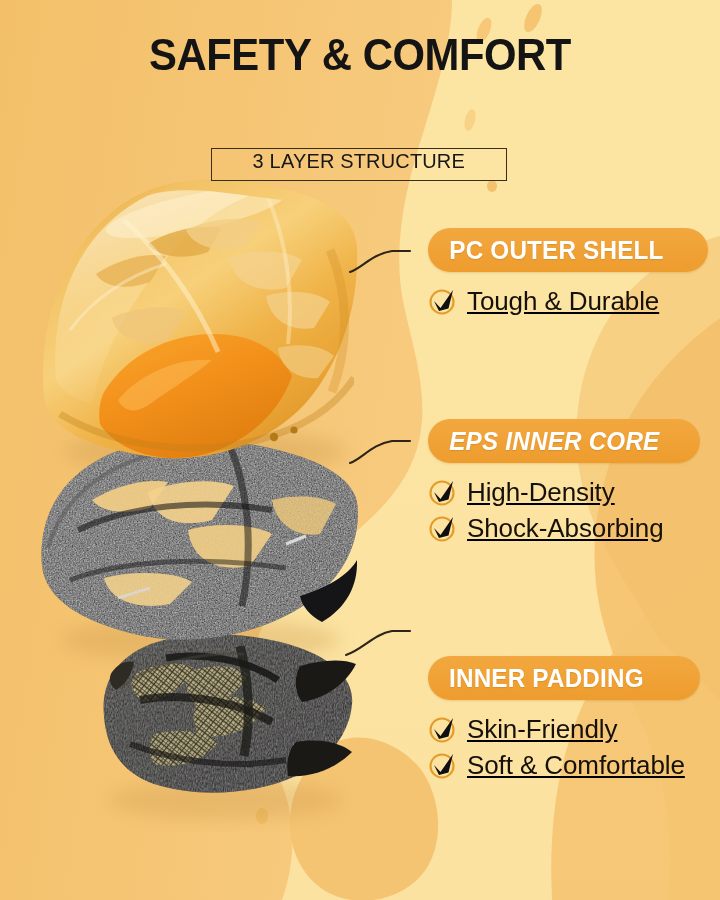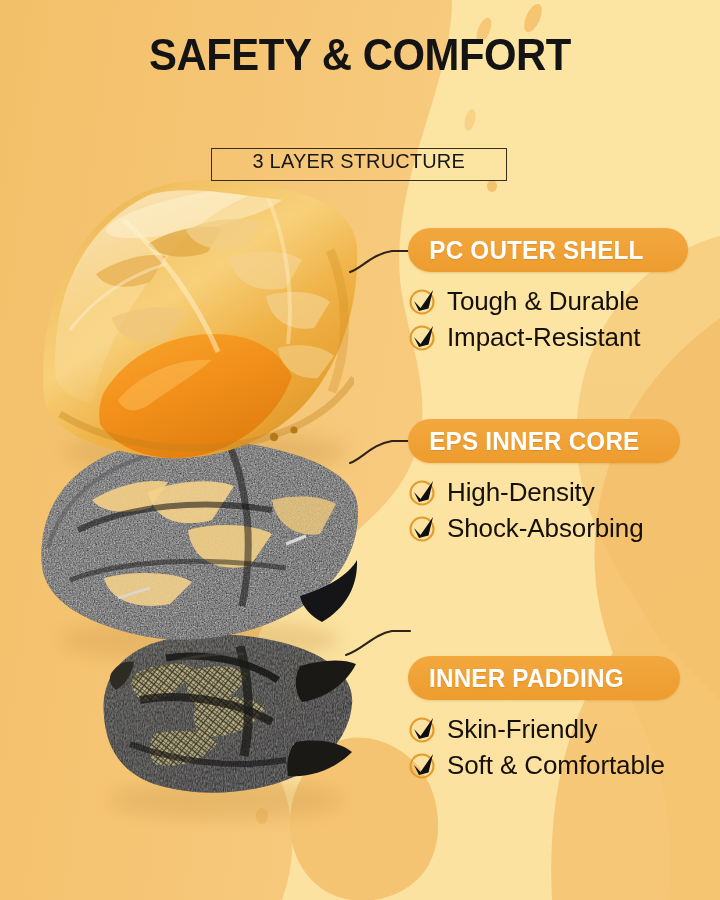--- a/index.html
+++ b/index.html
@@ -28,37 +28,37 @@
     box-sizing:border-box;
     margin-top:48px;
   }
   .subtitle-text{
     font-size:21px;color:#171717;letter-spacing:0.2px;
     transform:scaleX(0.95);
     font-family:"Liberation Sans", sans-serif;
   }
 
   
-  .section{position:absolute;left:408px;}
+  .section{position:absolute;left:428px;}
   .pill{
     position:relative;
     height:44px;border-radius:22px;
     background:linear-gradient(180deg,#F2A83F 0%,#EE9C2E 100%);
     display:flex;align-items:center;
     box-sizing:border-box;
     padding:0 18px;
     box-shadow:0 1px 2px rgba(150,90,10,0.18);
   }
   .pill-label{
     color:#FFFFFF;font-size:25px;font-weight:bold;letter-spacing:0.2px;
     white-space:nowrap;transform:scaleX(0.97);
     text-shadow:0 1px 1px rgba(160,95,15,0.25);
     font-family:"Liberation Sans", sans-serif;
   }
-  .bullets{margin-top:11px;}
+  .bullets{margin-top:11px;text-decoration:underline;}
   .bullet{
     display:flex;align-items:center;height:36px;
   }
   .check-ic{
     position:relative;width:30px;height:30px;flex:0 0 30px;margin-right:9px;
   }
   .check-ic svg{position:absolute;left:0;top:0;}
   .bullet-text{
     font-size:26px;color:#15100a;white-space:nowrap;letter-spacing:-0.1px;
     font-family:"Liberation Sans", sans-serif;
@@ -313,34 +313,25 @@
     <div class="bullets">
       <div class="bullet">
         <span class="check-ic">
           <svg width="30" height="30" viewBox="0 0 30 30">
             <circle cx="14" cy="16" r="11.5" fill="none" stroke="#E39B2A" stroke-width="2.1"></circle>
             <path d="M6,15 L12.5,22 L25,4 L20.5,22.5 L11,25 Z" fill="#0F0F0F"></path>
           </svg>
         </span>
         <span class="bullet-text">Tough &amp; Durable</span>
       </div>
-      <div class="bullet">
-        <span class="check-ic">
-          <svg width="30" height="30" viewBox="0 0 30 30">
-            <circle cx="14" cy="16" r="11.5" fill="none" stroke="#E39B2A" stroke-width="2.1"></circle>
-            <path d="M6,15 L12.5,22 L25,4 L20.5,22.5 L11,25 Z" fill="#0F0F0F"></path>
-          </svg>
-        </span>
-        <span class="bullet-text">Impact-Resistant</span>
-      </div>
     </div>
   </div>
 
   <div class="section" id="sec-1" style="top: 419px;">
-    <div class="pill" style="width: 272px;">
+    <div class="pill" style="width: 272px; font-style: italic;">
       <span class="pill-label">EPS INNER CORE</span>
     </div>
     <div class="bullets">
       <div class="bullet">
         <span class="check-ic">
           <svg width="30" height="30" viewBox="0 0 30 30">
             <circle cx="14" cy="16" r="11.5" fill="none" stroke="#E39B2A" stroke-width="2.1"></circle>
             <path d="M6,15 L12.5,22 L25,4 L20.5,22.5 L11,25 Z" fill="#0F0F0F"></path>
           </svg>
         </span>

